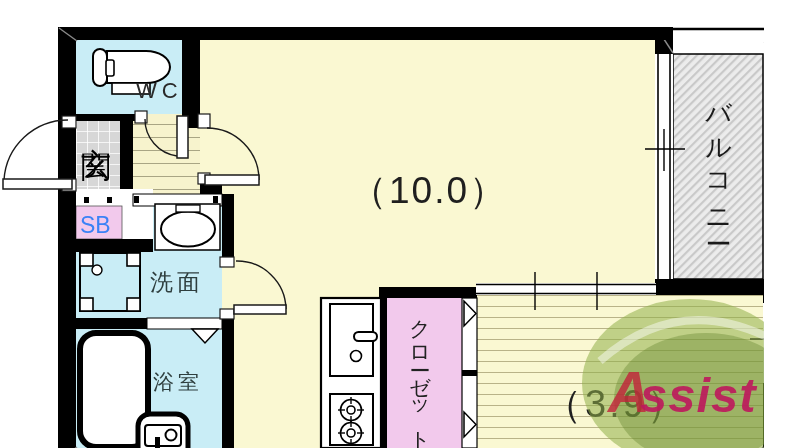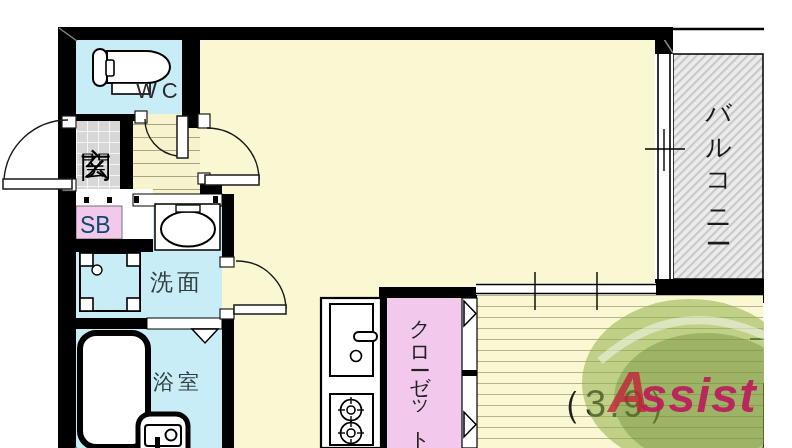--- a/index.html
+++ b/index.html
@@ -6,21 +6,21 @@
   .stage{
     position:relative;width:764px;height:448px;background:#ffffff;
     font-family:"Liberation Sans", sans-serif;overflow:hidden;margin-top:21px;
   }
   .plan-svg{position:absolute;left:0;top:0;}
   .labels{position:absolute;left:0;top:0;width:100%;height:100%;pointer-events:none;}
   .lbl{position:absolute;color:#1d1d1d;white-space:nowrap;line-height:1;}
   .v{writing-mode:vertical-rl;}
   .lbl-wc{left:136px;top:59px;font-size:22px;letter-spacing:5px;color:#2a2a2a;}
   .lbl-genkan{left:81px;top:103px;font-size:30px;letter-spacing:5px;color:#000;}
-  .lbl-sb{left:80px;top:193px;font-size:23px;color:#0c4a6e;}
+  .lbl-sb{left:80px;top:193px;font-size:23px;color:#3b82f6;}
   .lbl-senmen{left:150px;top:250px;font-size:23px;letter-spacing:4px;color:#2e3e3e;}
   .lbl-yokushitsu{left:153px;top:350px;font-size:21px;letter-spacing:4px;color:#2e3e3e;}
   .lbl-ldk{left:384px;top:94px;font-size:44px;letter-spacing:9px;color:#1f1f1f;}
   .lbl-ldk-size{left:350px;top:151px;font-size:37px;letter-spacing:2px;color:#1f1f1f;}
   .lbl-closet{left:410px;top:284px;font-size:21px;letter-spacing:3px;color:#222;}
   .lbl-yoshitsu{left:562px;top:296px;font-size:42px;letter-spacing:10px;color:#1f1f1f;}
   .lbl-yoshitsu-size{left:544px;top:364px;font-size:38px;letter-spacing:3px;color:#1f1f1f;}
   .lbl-balcony{left:706px;top:63px;font-size:26px;letter-spacing:7px;color:#1a1a1a;}
   .watermark{position:absolute;left:0;top:0;width:100%;height:100%;pointer-events:none;}
   .logo-a{position:absolute;left:608px;top:337px;font-size:58px;font-style:italic;
@@ -239,20 +239,21 @@
       </g>
     </g>
   </svg>
 
   <div class="labels">
     <div class="lbl lbl-wc">WC</div>
     <div class="lbl v lbl-genkan">玄関</div>
     <div class="lbl lbl-sb">SB</div>
     <div class="lbl lbl-senmen">洗面</div>
     <div class="lbl lbl-yokushitsu">浴室</div>
+    <div class="lbl lbl-ldk-size">（10.0）</div>
     <div class="lbl v lbl-closet">クローゼット</div>
     <div class="lbl lbl-yoshitsu-size">（3.9）</div>
     <div class="lbl v lbl-balcony">バルコニー</div>
   </div>
 
   <div class="watermark">
     <svg width="792" height="448" viewBox="0 0 792 448">
       <ellipse cx="690" cy="362" rx="108" ry="84" fill="#8fae48" opacity="0.55"></ellipse>
       <ellipse cx="706" cy="378" rx="92" ry="66" fill="#5d7f24" opacity="0.35"></ellipse>
       <path d="M600,340 Q680,270 775,320" fill="none" stroke="#ffffff" stroke-width="8" opacity="0.45"></path>

